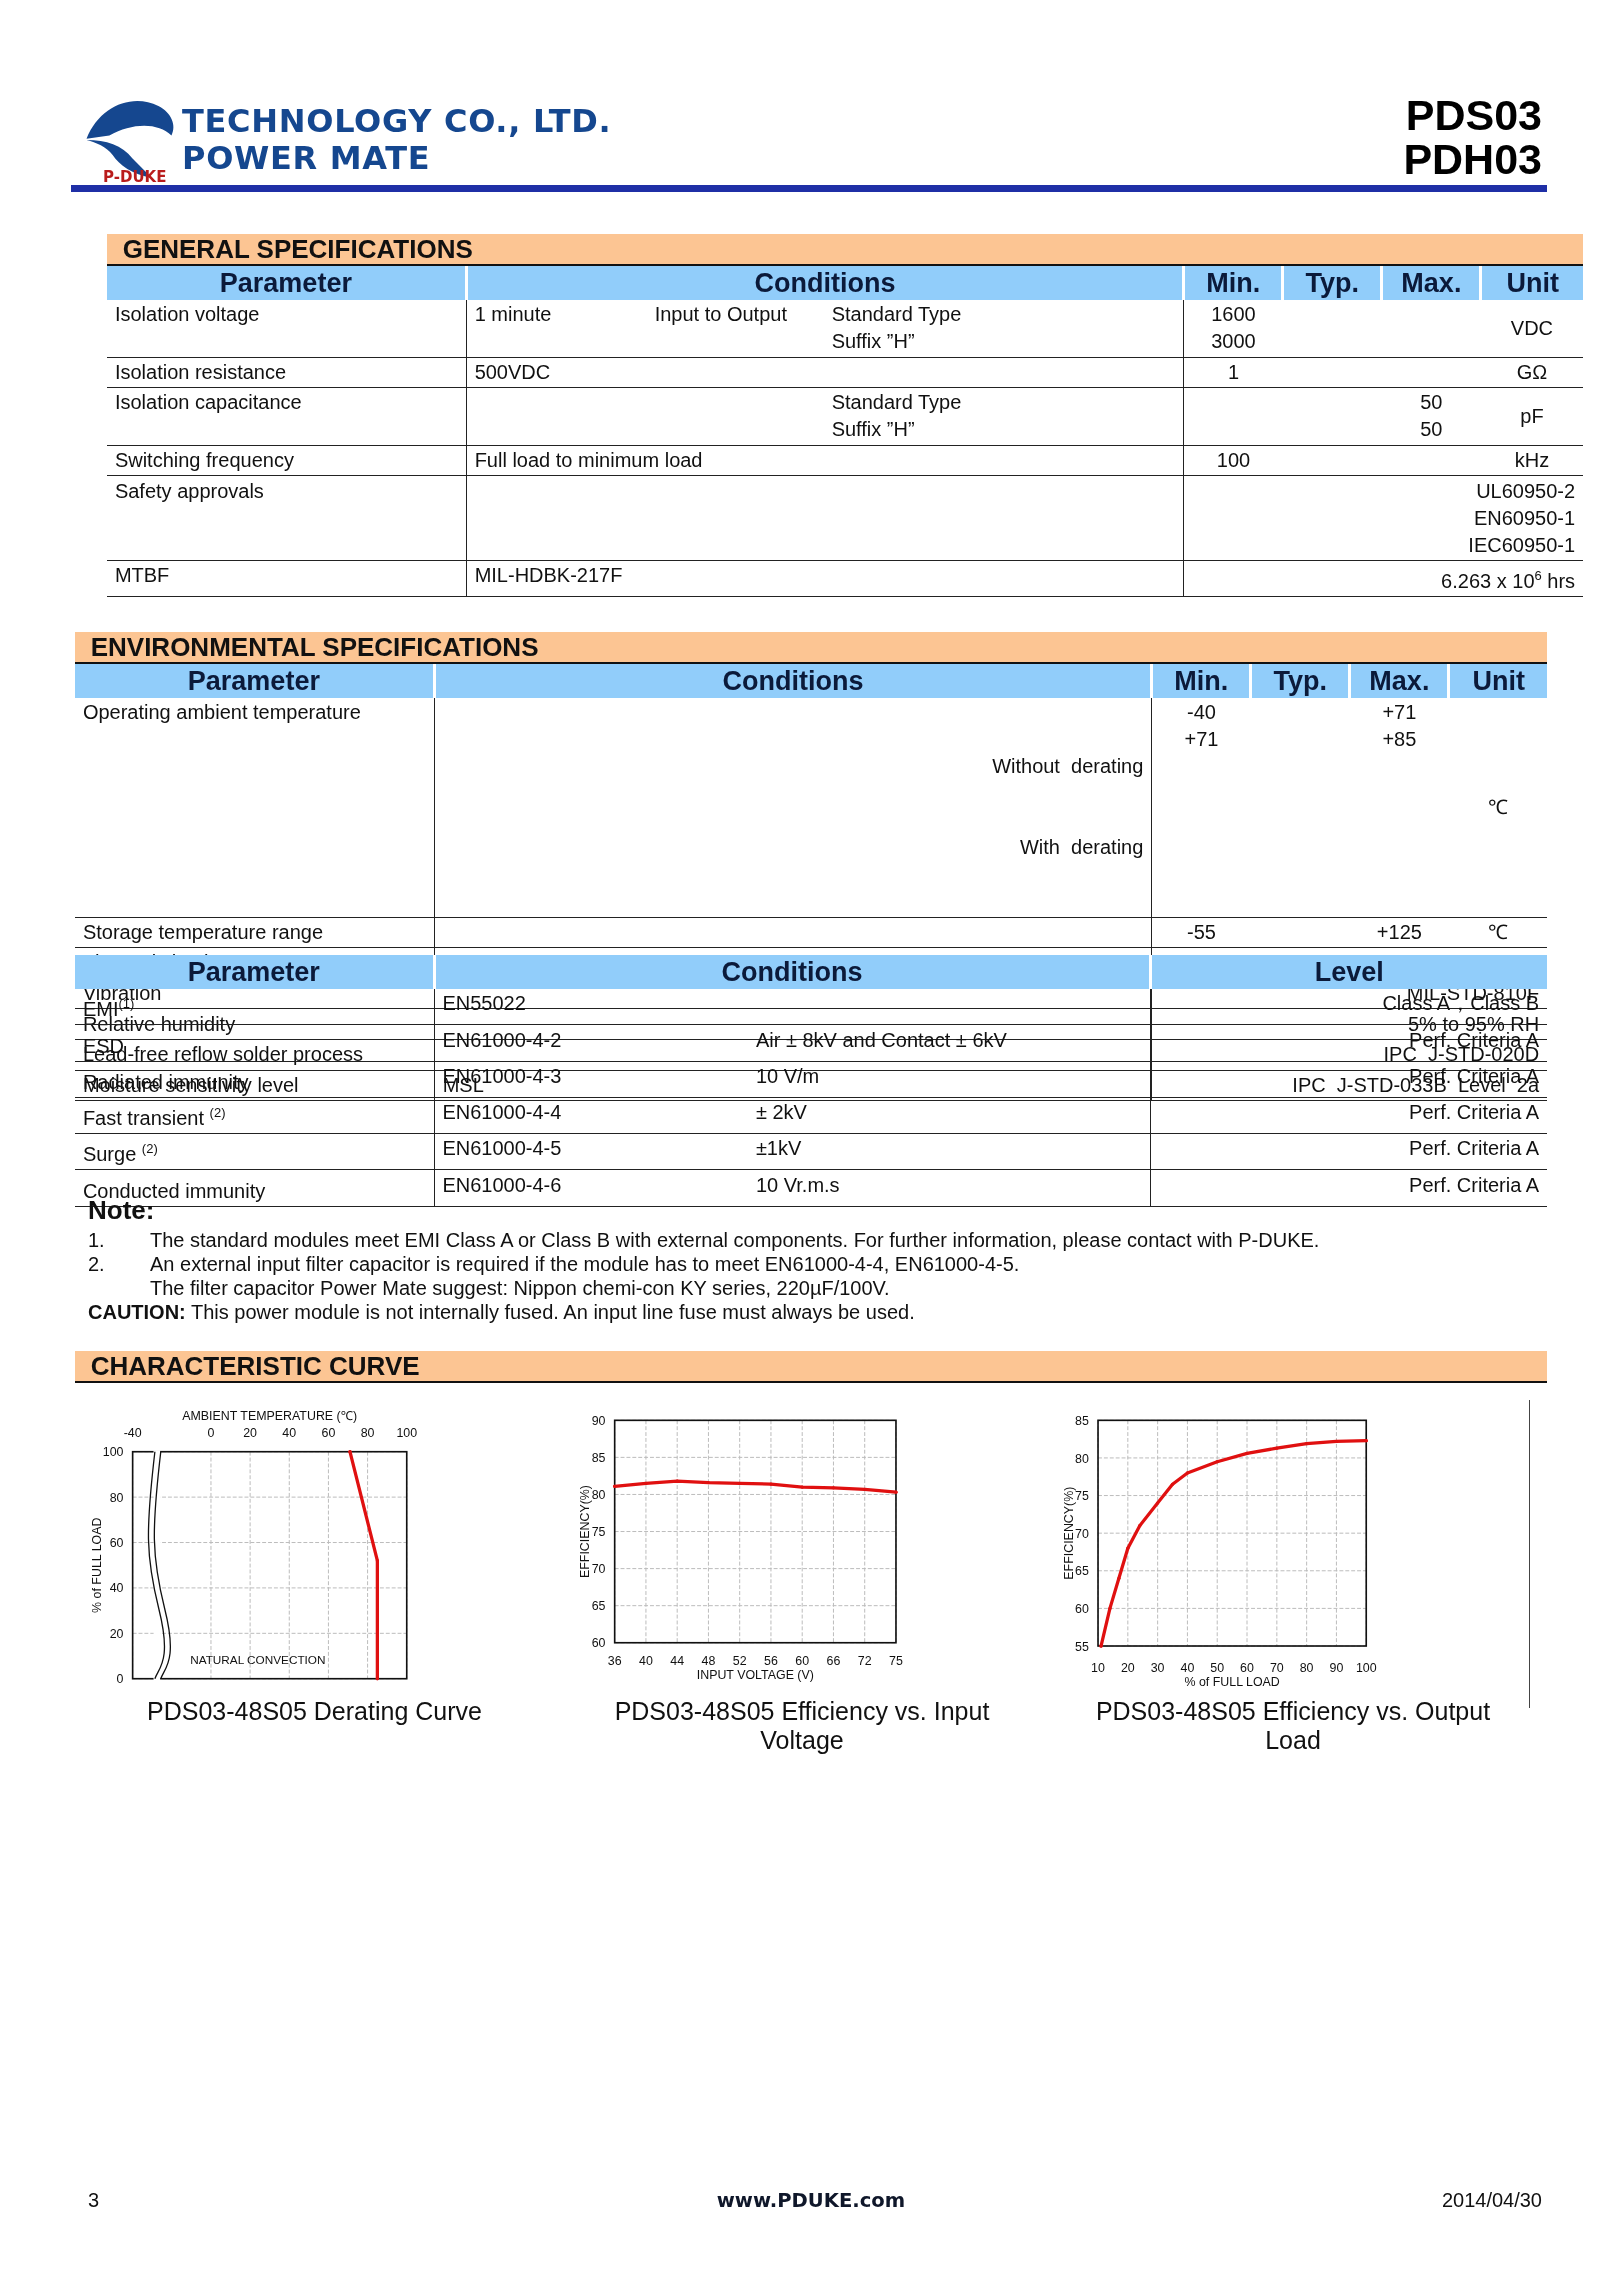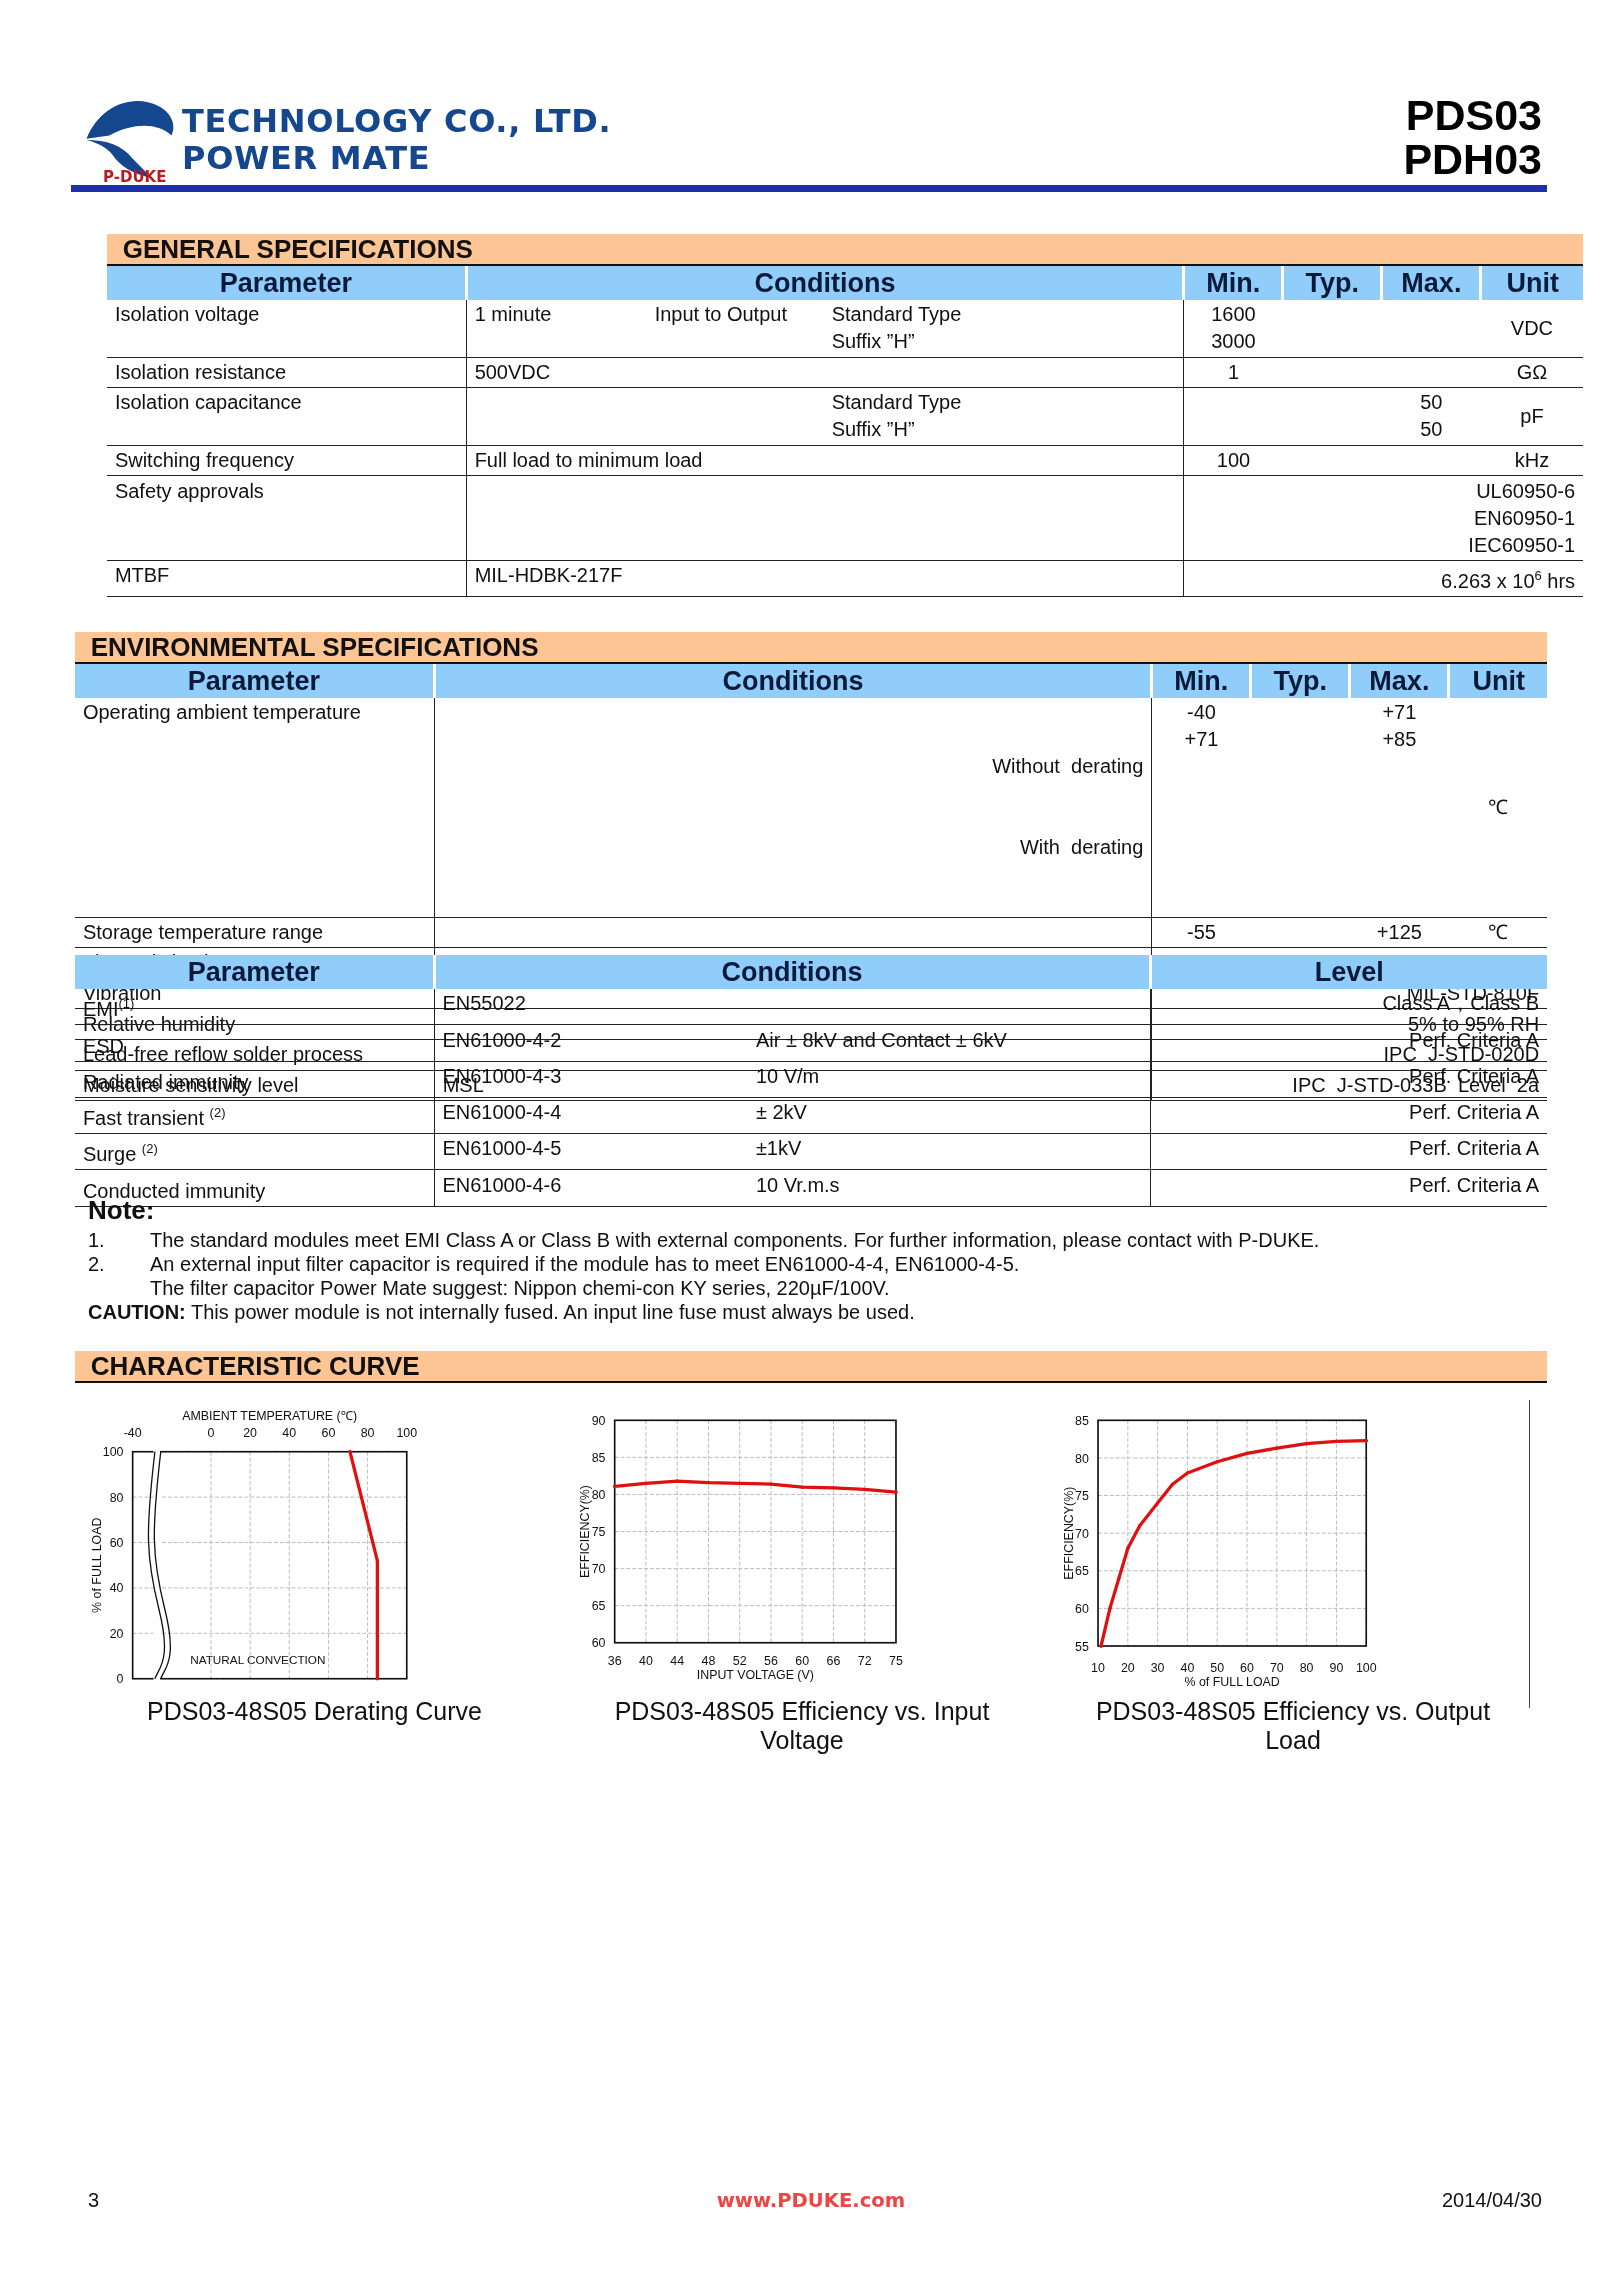--- a/index.html
+++ b/index.html
@@ -36,21 +36,21 @@
   .caution b { font-weight: bold; }
 
   
   .chart { position: absolute; top: 1400px; }
   .chart svg text { font-family: "Liberation Sans", sans-serif; fill: #111; }
   .caption { position: absolute; top: 1697px; font-size: 25px; text-align: center; }
   .vsep { position: absolute; left: 1529px; top: 1400px; width: 1.3px; height: 308px; background: #444; }
 
   
   .foot { position: absolute; top: 2189px; font-size: 20px; }
-  .foot-url { color: #ef4444; font-weight: bold; font-family: "DejaVu Sans", sans-serif; font-size: 19.6px; }
+  .foot-url { color: #0f172a; font-weight: bold; font-family: "DejaVu Sans", sans-serif; font-size: 19.6px; }
 </style>
 </head>
 <body>
 
 <div class="logo">
   <svg width="98" height="98" viewBox="0 0 150 150">
     <path d="M10 70 C 30 20, 80 0, 120 20 C 140 30, 148 50, 140 65 C 120 45, 80 45, 45 65 Z" fill="#15478f"></path>
     <path d="M10 72 C 40 72, 65 80, 80 100 L 110 130 C 80 125, 60 110, 50 95 C 40 82, 25 76, 10 72 Z" fill="#15478f"></path>
   </svg>
 </div>
@@ -136,21 +136,21 @@
         <td class="cb">Full load to minimum load</td>
         <td class="cb c">100</td>
         <td></td>
         <td></td>
         <td class="c">kHz</td>
       </tr>
       <tr>
         <td>Safety approvals</td>
         <td class="cb"></td>
         <td class="cb r" colspan="4">
-          <span class="line">UL60950-6</span>
+          <span class="line">UL60950-2</span>
           <span class="line">EN60950-1</span>
           <span class="line">IEC60950-1</span>
         </td>
       </tr>
       <tr>
         <td>MTBF</td>
         <td class="cb">MIL-HDBK-217F</td>
         <td class="cb r" colspan="4">
           <span>6.263 x 10</span><sup>6</sup><span style="white-space:pre"> hrs</span>
         </td>

